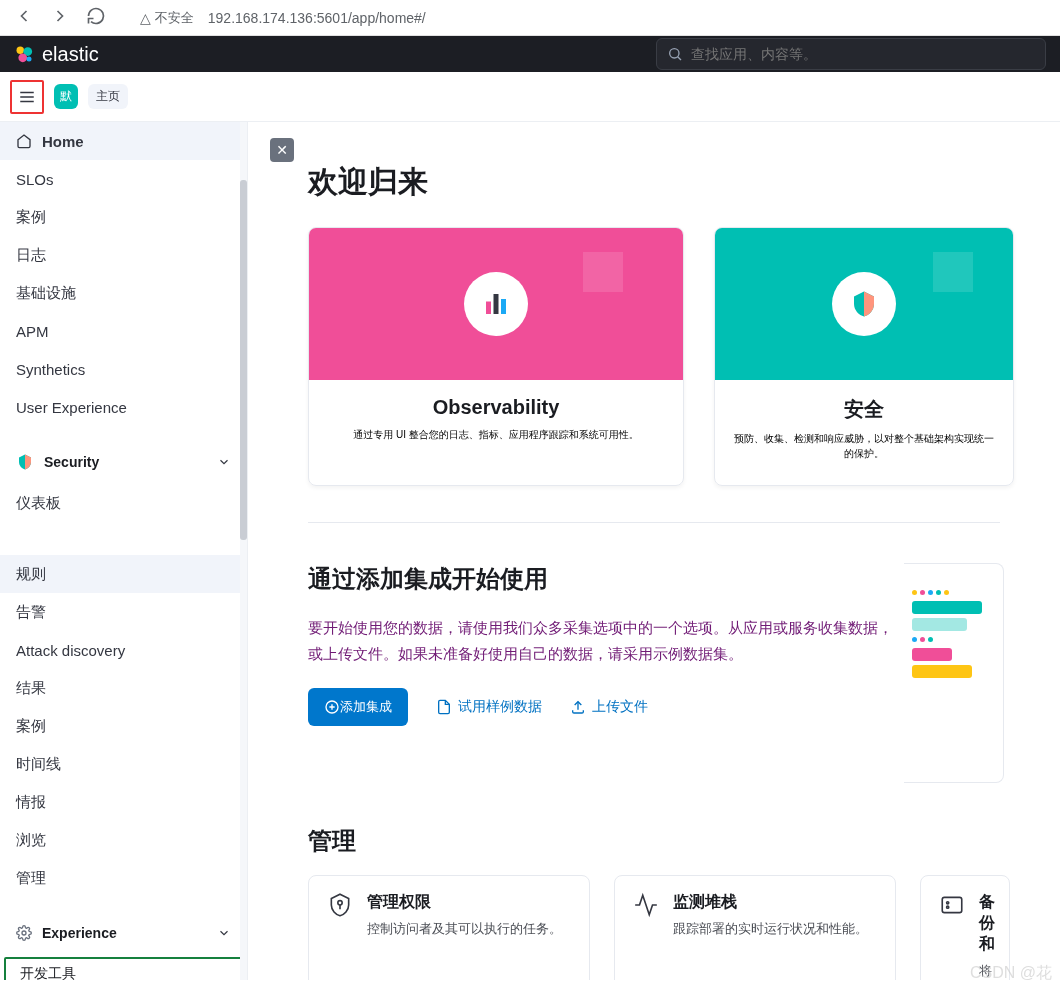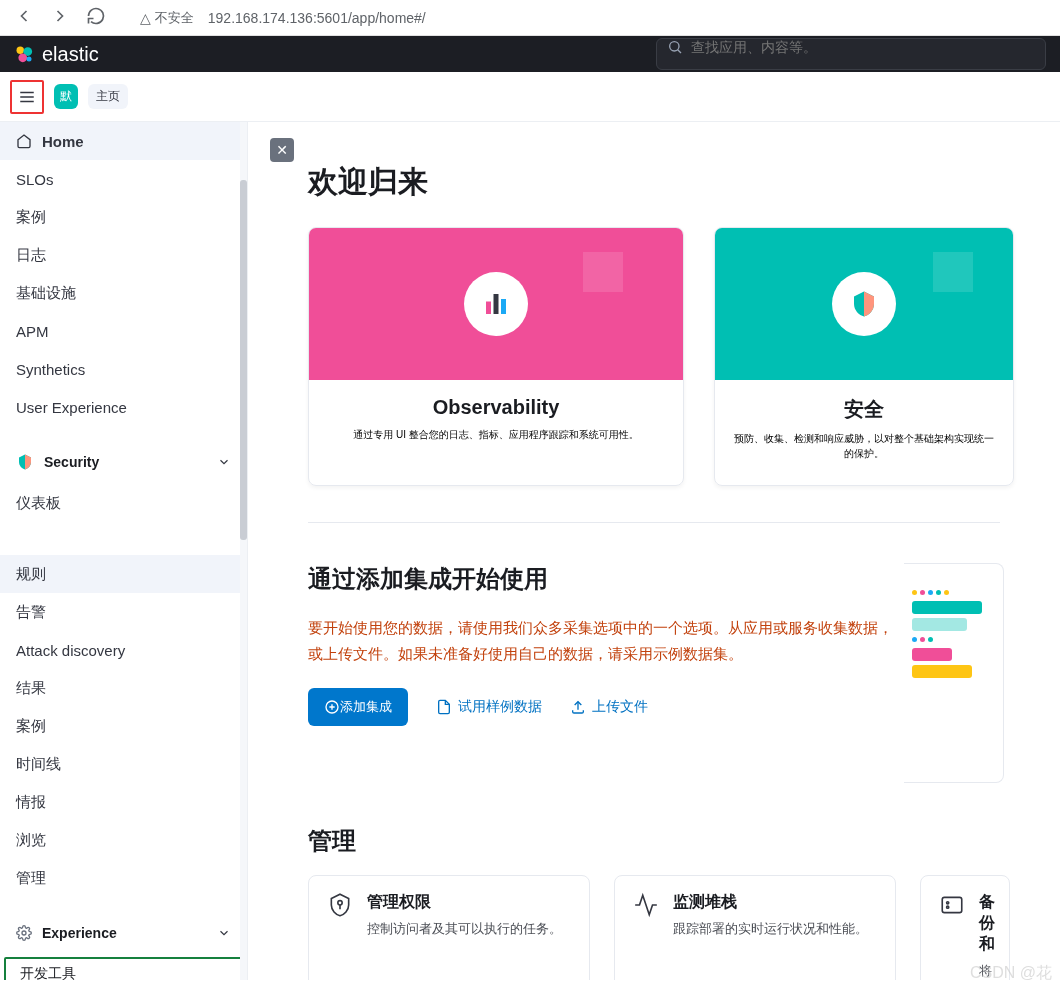--- a/index.html
+++ b/index.html
@@ -11,21 +11,21 @@
 .browser-chrome .nav-icn { cursor: pointer; padding: 4px; }
 .addr-warn { display: flex; align-items: center; gap: 4px; color: #5f6368; font-size: 13px; }
 .addr-warn .tri { font-size: 14px; }
 .addr-url { color: #5f6368; font-size: 14px; margin-left: 6px; }
 
 
 .app-header { height: 36px; background: #1c1e24; display: flex; align-items: center; padding: 0 14px; }
 .logo-cluster { display: flex; align-items: center; gap: 8px; }
 .logo-mark { width: 20px; height: 20px; position: relative; }
 .brand-name { color: #fff; font-size: 20px; font-weight: 400; }
-.header-search { margin-left: auto; display: flex; align-items: flex-start; background: #25272e; border: 1px solid #3a3d45; border-radius: 6px; height: 32px; padding: 0 10px; width: 390px; color: #98a2b3; }
+.header-search { margin-left: auto; display: flex; align-items: center; background: #25272e; border: 1px solid #3a3d45; border-radius: 6px; height: 32px; padding: 12px 10px; width: 390px; color: #98a2b3; }
 .header-search input { background: transparent; border: none; outline: none; color: #98a2b3; font-size: 14px; margin-left: 8px; flex: 1; }
 
 
 .sub-header { height: 50px; border-bottom: 1px solid #eceff3; display: flex; align-items: center; padding: 0 10px; gap: 10px; }
 .hamburger-box { width: 34px; height: 34px; border: 2px solid #e33; display: flex; align-items: center; justify-content: center; border-radius: 2px; cursor: pointer; }
 .hamburger-box svg { stroke: #343741; stroke-width: 2; }
 .badge-teal { background: #00bfb3; color: #fff; font-size: 12px; padding: 4px 6px; border-radius: 6px; }
 .badge-gray { background: #f1f4fa; color: #343741; font-size: 12px; padding: 4px 8px; border-radius: 6px; }
 
 
@@ -58,21 +58,21 @@
 .icon-disc { width: 64px; height: 64px; background: #fff; border-radius: 50%; display: flex; align-items: center; justify-content: center; }
 .card-body { padding: 16px 18px 24px 18px; text-align: center; }
 .card-title { font-size: 20px; font-weight: 700; margin-bottom: 8px; }
 .card-desc { font-size: 10px; color: #000000; line-height: 1.5; }
 
 .section-divider { border-top: 1px solid #e6e9ef; margin: 36px 60px 0 0; }
 
 .integ-section { margin-top: 40px; display: flex; align-items: flex-start; }
 .integ-left { width: 590px; }
 .integ-h2 { font-size: 24px; font-weight: 700; margin-bottom: 20px; }
-.integ-p { font-size: 15px; color: #c2410c; line-height: 1.7; margin-bottom: 22px; }
+.integ-p { font-size: 15px; color: #701a75; line-height: 1.7; margin-bottom: 22px; }
 .integ-actions { display: flex; align-items: center; gap: 28px; }
 .btn-primary { background: #0077cc; color: #fff; border: none; border-radius: 6px; padding: 10px 16px; font-size: 13px; font-weight: 500; cursor: pointer; display: flex; align-items: center; }
 .link-action { color: #0071c2; font-size: 14px; display: flex; align-items: center; gap: 6px; cursor: pointer; }
 
 .illus-panel { margin-left: 6px; width: 100px; height: 220px; border-left: none; position: relative; overflow: hidden; }
 .illus-panel .dot-row { display:flex; gap:3px; margin:6px 0; }
 .illus-panel .dot { width:5px; height:5px; border-radius:50%; }
 .illus-panel .bar { height:13px; border-radius:3px; margin:4px 0; }
 
 .manage-h2 { font-size: 24px; font-weight: 700; margin-top: 42px; margin-bottom: 18px; }

